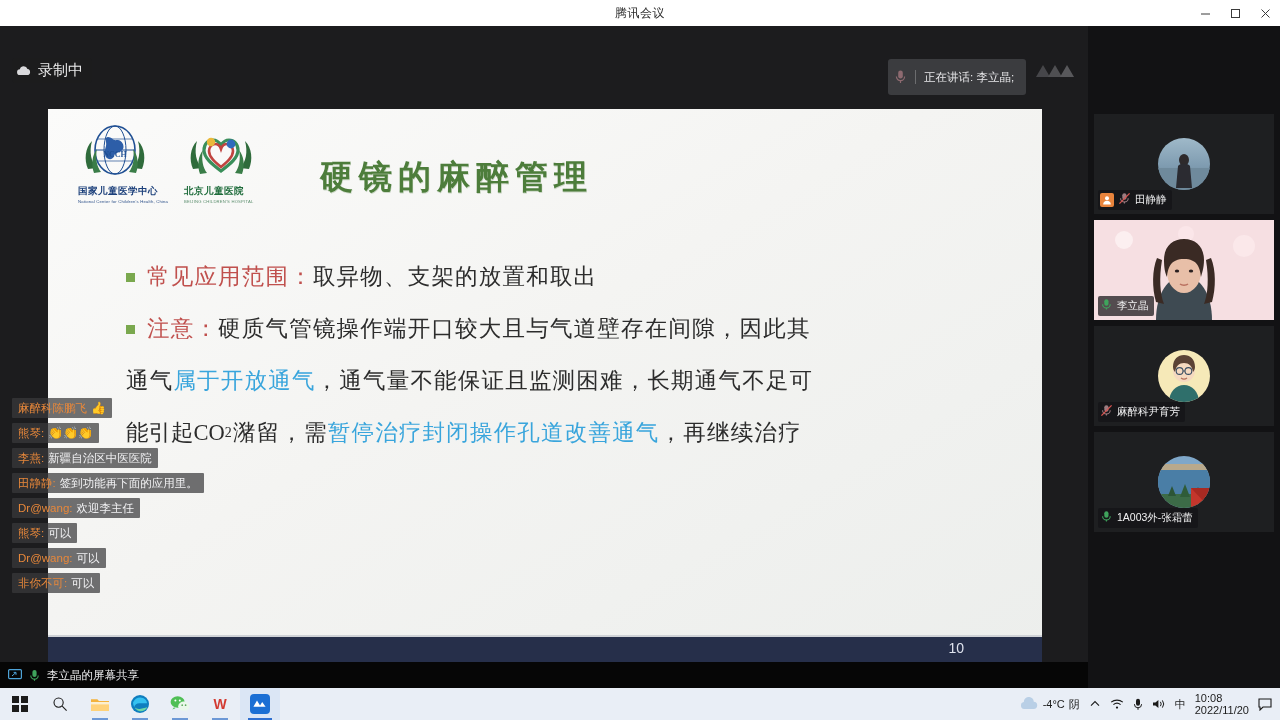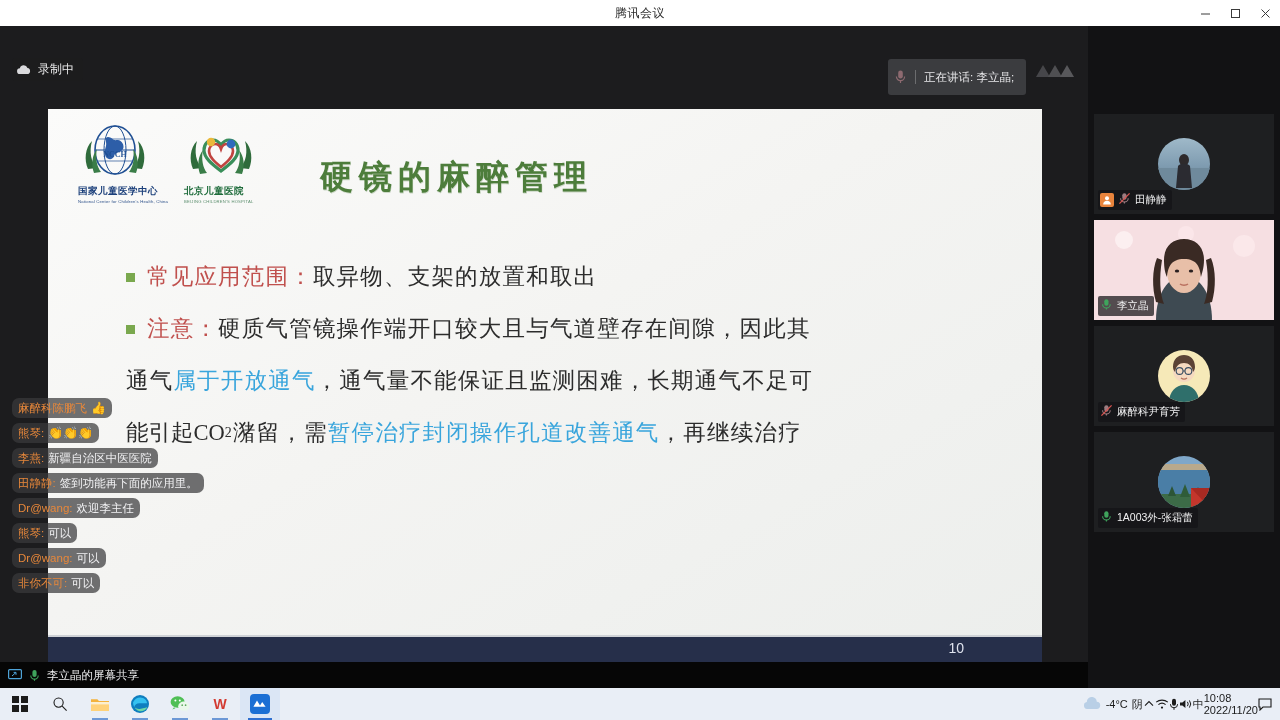--- a/index.html
+++ b/index.html
@@ -46,21 +46,21 @@
 
   
   .rec-pill {
     position: absolute; left: 12px; top: 32px;
     display: flex; align-items: center; gap: 7px;
     padding: 3px 9px 3px 4px;
     background: rgba(28,28,30,.88);
     border-radius: 4px;
     z-index: 7;
   }
-  .rec-pill .label { font-size: 12px; color: #e9e9ea; }
+  .rec-pill .label { font-size: 15px; color: #e9e9ea; }
   .cloud-icon { display: block; }
 
   
   .speak-banner {
     position: absolute; left: 888px; top: 33px;
     height: 36px; display: flex; align-items: center; gap: 8px;
     padding: 0 12px 0 6px;
     background: rgba(62,63,66,.92);
     border-radius: 3px; z-index: 7;
   }
@@ -140,21 +140,21 @@
   
   .chat-overlay {
     position: absolute; left: 12px; top: 372px; width: 240px; z-index: 9;
   }
   .chat-row { margin-bottom: 5px; display: flex; }
   .chat-bubble {
     display: inline-flex; align-items: center; gap: 4px;
     max-width: 230px;
     padding: 2px 6px;
     background: rgba(58,58,60,.72);
-    border-radius: 7px;
+    border-radius: 1px;
     font-size: 11.5px; line-height: 16px;
     color: #f0f0f2;
     white-space: nowrap;
   }
   .chat-name { color: #e8883a; }
   .chat-text { color: #f2f2f4; }
   .emoji { font-size: 12px; line-height: 1; }
 
   
   .share-bar {
@@ -217,21 +217,21 @@
   .tb-item.active::after {
     content: ""; position: absolute; left: 8px; right: 8px; bottom: 0;
     height: 2px; background: #2f6fd0;
   }
   .tb-item.open::after {
     content: ""; position: absolute; left: 12px; right: 12px; bottom: 0;
     height: 2px; background: #6d98d6;
   }
   .tray {
     position: absolute; right: 0; top: 0; height: 32px;
-    display: flex; align-items: center; padding-right: 8px;
+    display: flex; align-items: center; gap: 9px; padding-right: 8px;
     font-size: 11px; color: #1b1b1b;
   }
   .tray .wx { display: flex; align-items: center; gap: 4px; }
   .tray .clock { line-height: 12px; font-size: 11px; }
   .tray-ic { display: flex; align-items: center; justify-content: center; }
 </style>
 </head>
 <body>
 
 <div id="app">

